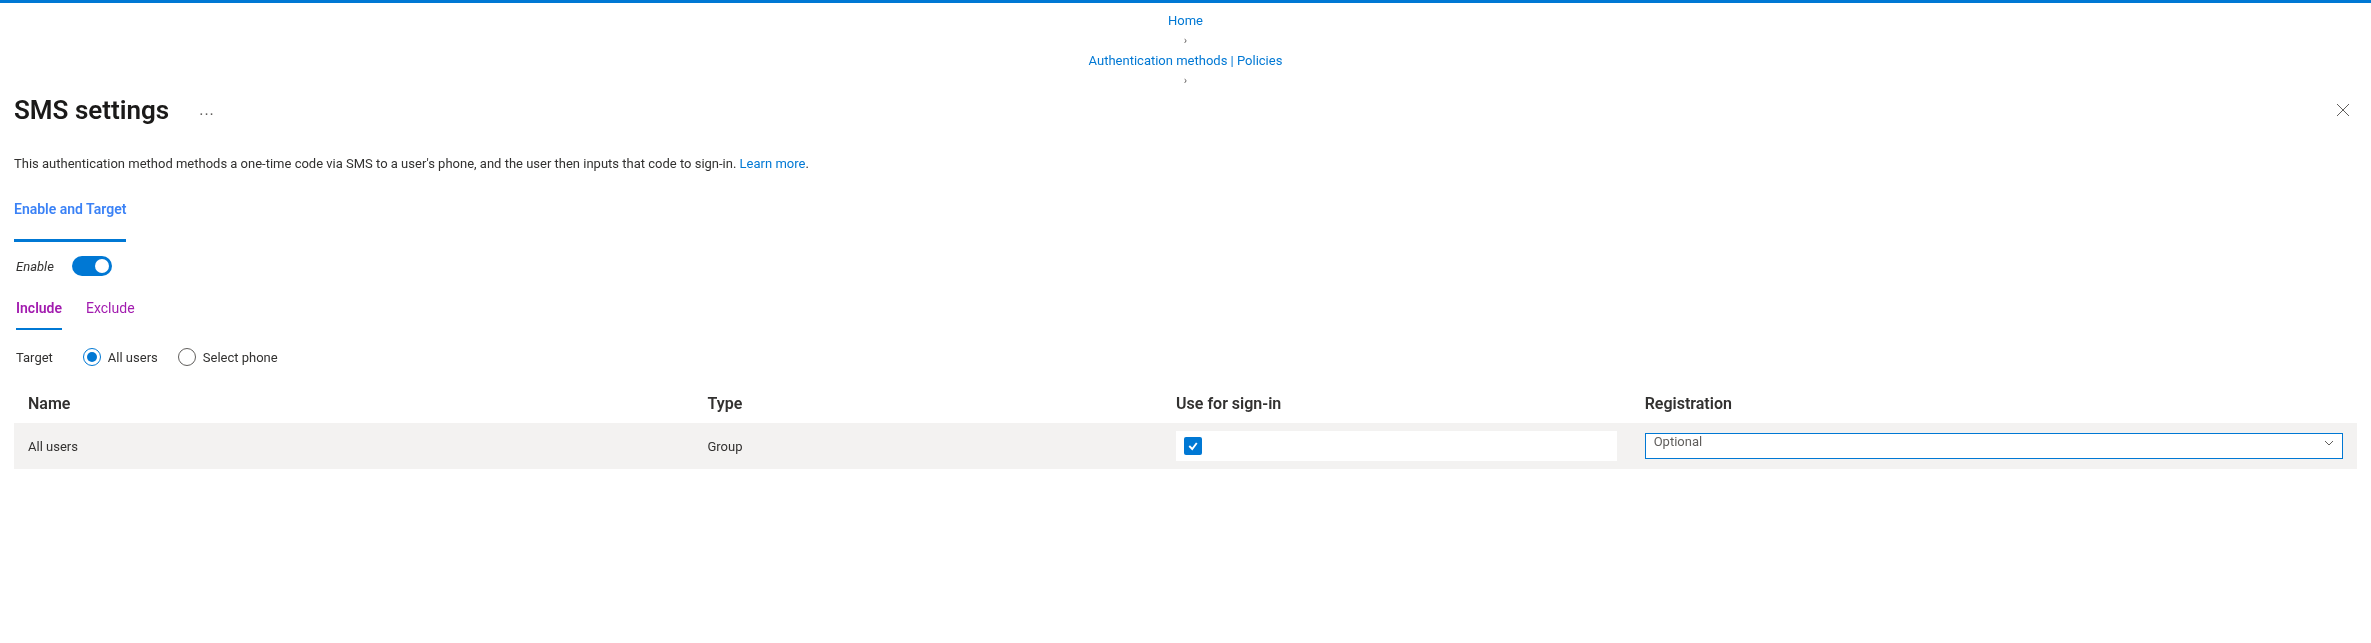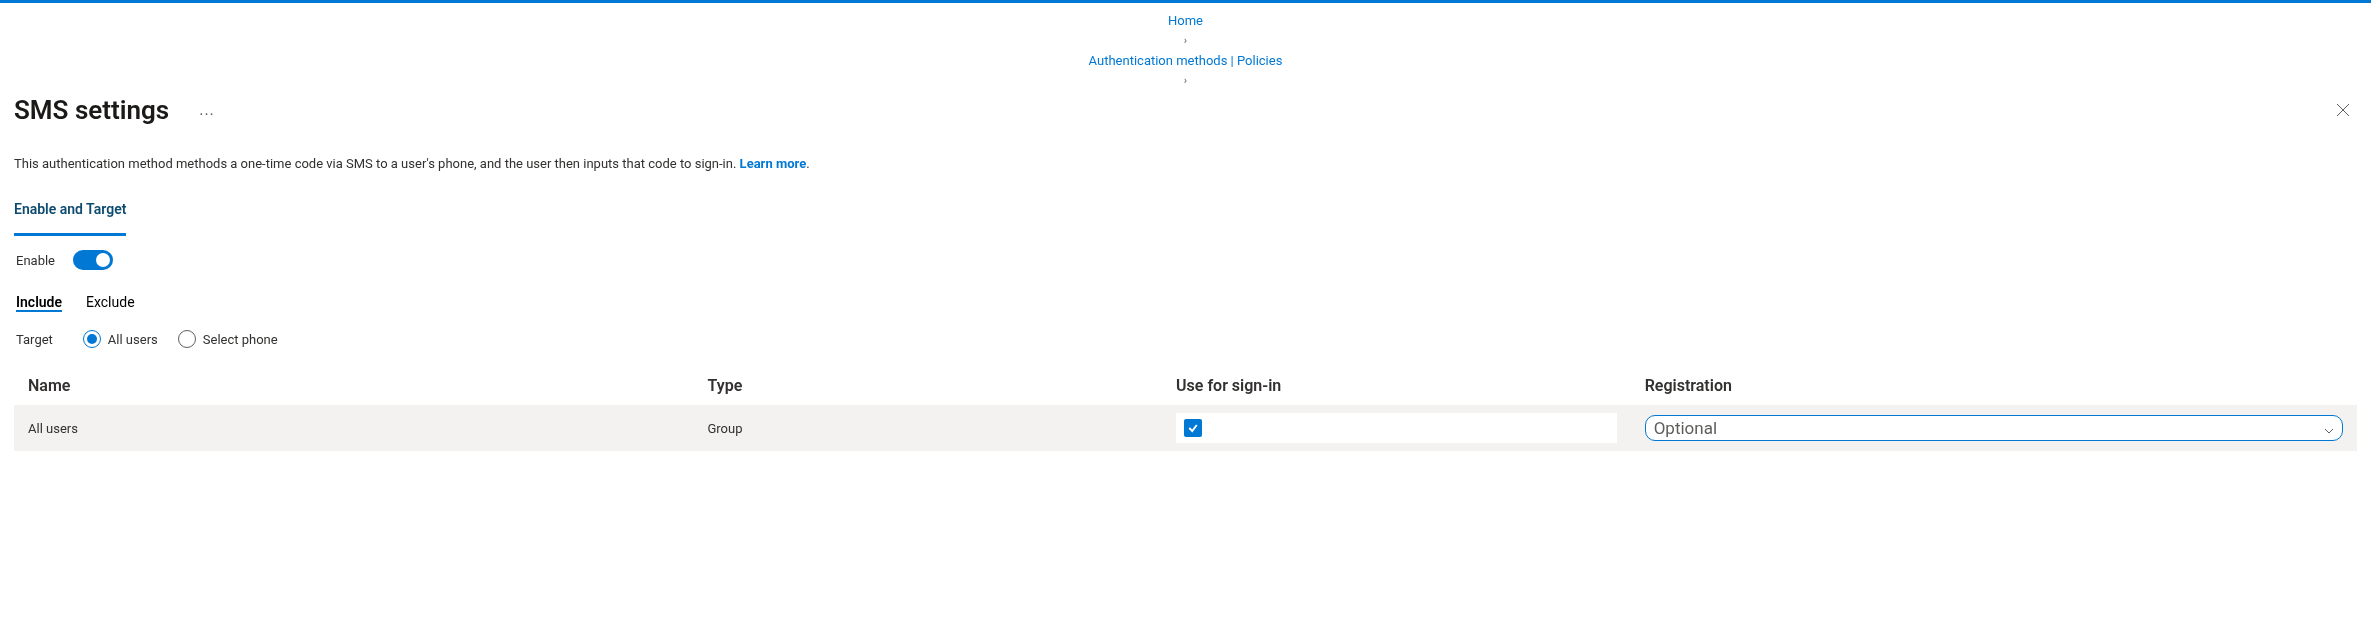--- a/index.html
+++ b/index.html
@@ -65,44 +65,44 @@
   .close-btn svg { display:block; }
   .desc {
     font-size: 13px;
     color: #323130;
     line-height: 1.4;
     margin-bottom: 28px;
   }
   .desc a {
     color: #0078d4;
     text-decoration: none;
-    font-weight: bold;
   }
   .section-tabs-primary {
     display: flex;
     gap: 24px;
     margin-bottom: 14px;
   }
   .section-tab-primary {
     font-size: 14px;
     font-weight: 600;
-    padding-bottom: 16px;
+    padding-bottom: 22px;
     cursor: pointer;
     border-bottom: 3px solid transparent;
-    color: #0c4a6e;
+    color: #3b82f6;
   }
   .section-tab-primary.active {
     border-bottom-color: #0078d4;
   }
   .enable-row {
     display: flex;
     align-items: center;
     gap: 18px;
     margin-bottom: 24px;
     padding-left: 2px;
+    font-style: italic;
   }
   .enable-label {
     font-size: 13px;
     color: #323130;
   }
   .toggle {
     position: relative;
     width: 40px;
     height: 20px;
     background: #0078d4;
@@ -119,24 +119,24 @@
     border-radius: 50%;
   }
   .sub-tabs {
     display: flex;
     gap: 24px;
     margin-bottom: 18px;
     padding-left: 2px;
   }
   .sub-tab {
     font-size: 14px;
-    padding-bottom: 0;
+    padding-bottom: 12px;
     cursor: pointer;
     border-bottom: 2px solid transparent;
-    color: #000000;
+    color: #a21caf;
   }
   .sub-tab.active {
     font-weight: 600;
     border-bottom-color: #0078d4;
   }
   .target-row {
     display: flex;
     align-items: center;
     gap: 30px;
     margin-bottom: 18px;
@@ -221,27 +221,27 @@
     display: inline-block;
     border-radius: 0;
     width: 100%;
   }
   .dropdown {
     width: 100%;
     border: 1px solid #0078d4;
     background: #ffffff;
     height: 26px;
     display: flex;
-    align-items: center;
+    align-items: flex-start;
     justify-content: space-between;
     padding: 0 8px;
-    font-size: 17px;
-    color: #605e5c;
-    cursor: pointer;
-    border-radius: 10px;
+    font-size: 13px;
+    color: #605e5c;
+    cursor: pointer;
+    border-radius: 0;
   }
   .dropdown .dd-chev {
     color: #605e5c;
   }
 </style>
 </head>
 <body>
 
 <div class="page">
 

